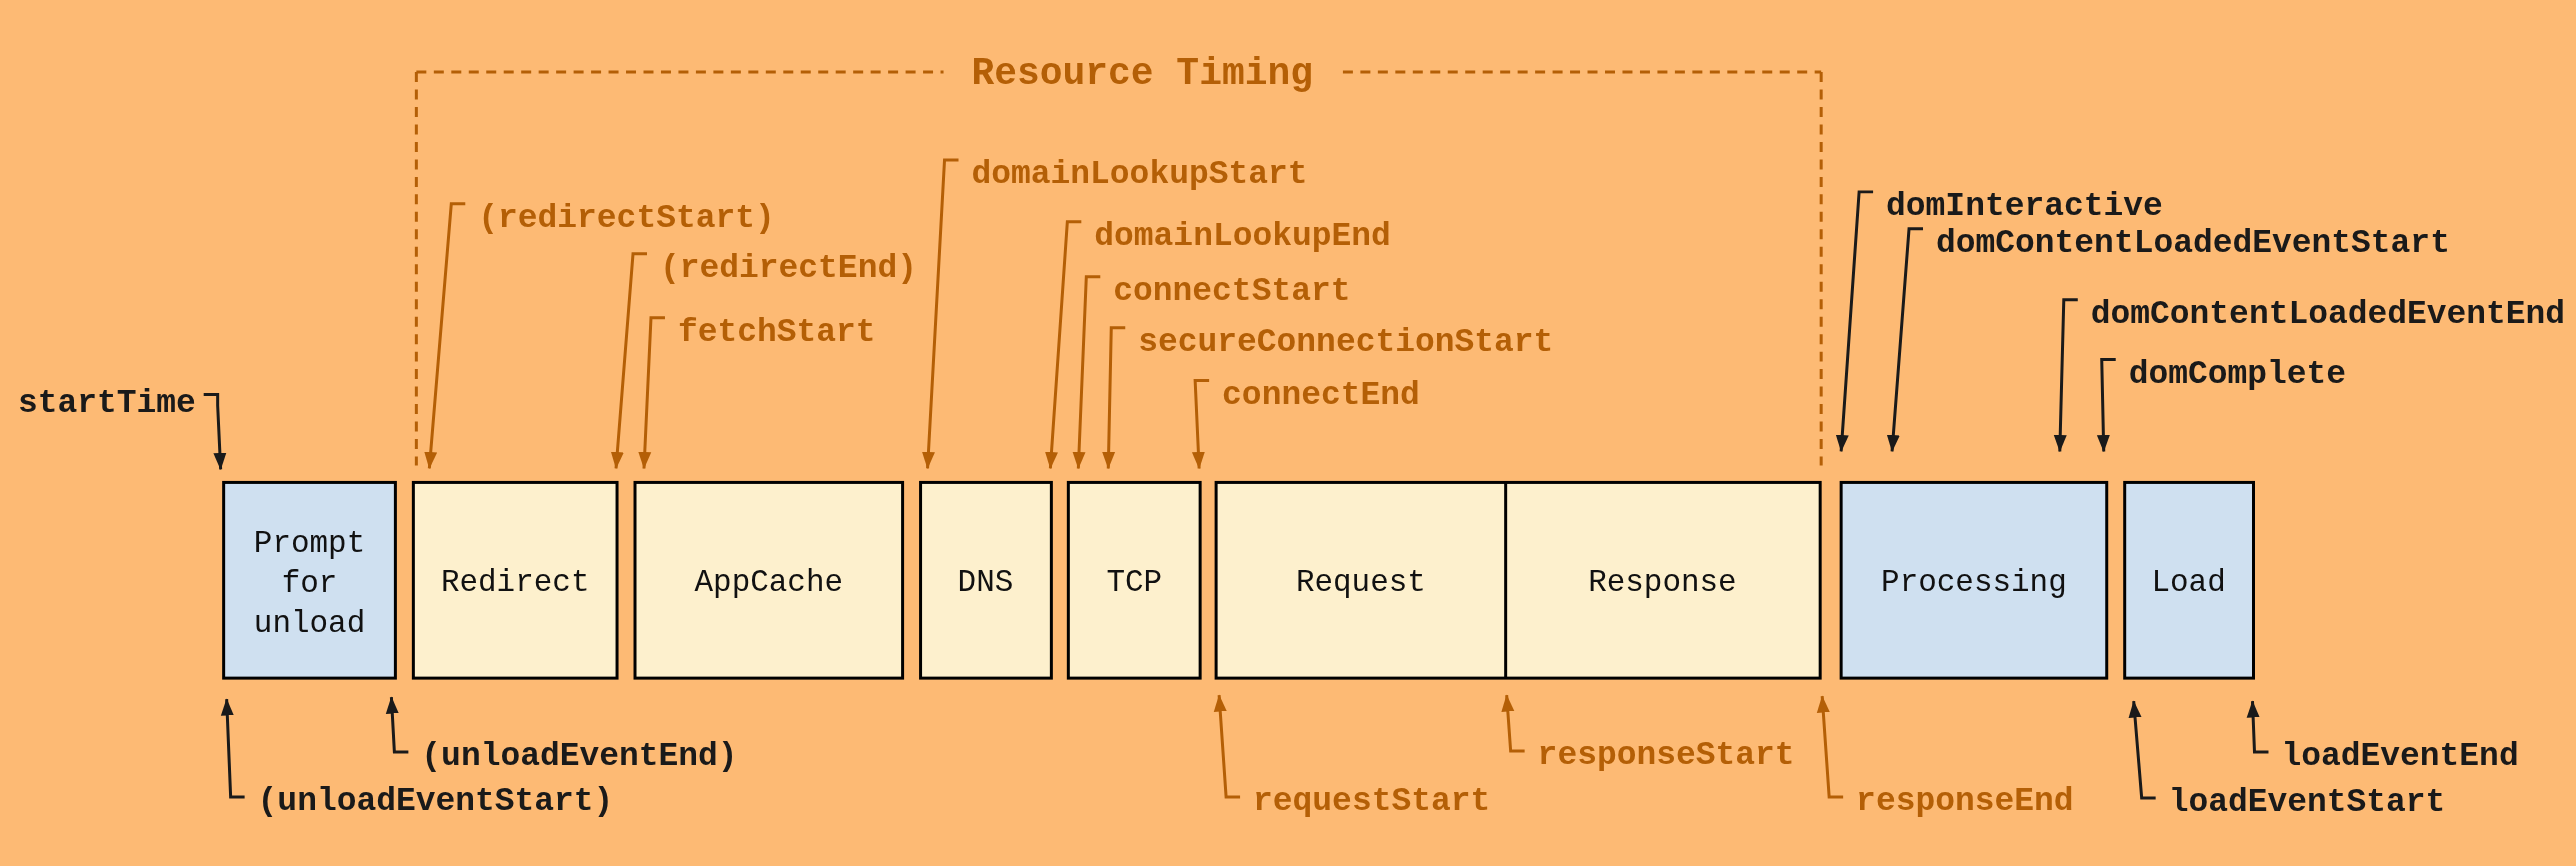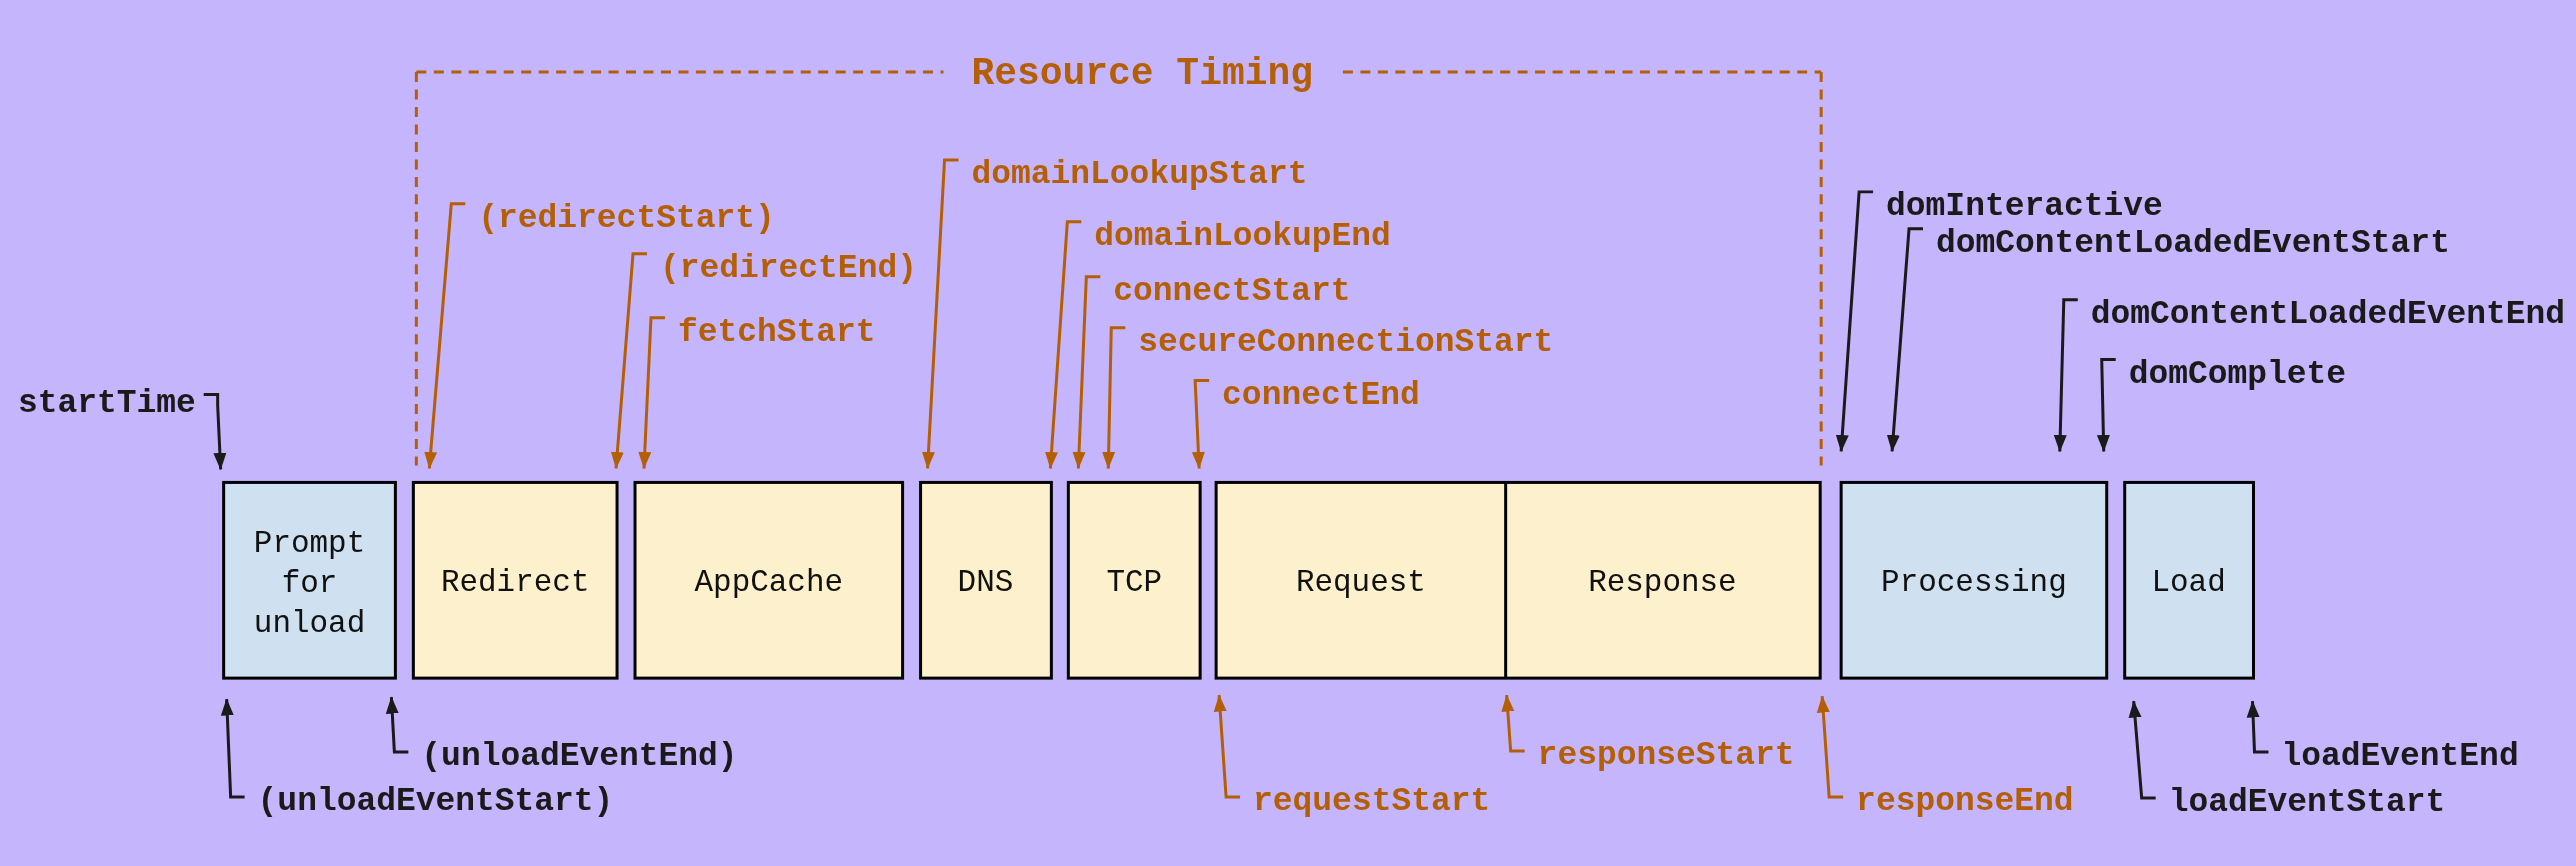--- a/index.html
+++ b/index.html
@@ -1,16 +1,16 @@
 <!DOCTYPE html>
 <html><head>
 <meta charset="utf-8">
 <style>
   html,body{margin:0;padding:0;background:#ffffff;}
-  .wrap{position:relative;width:2576px;height:867px;background:#c4b5fd;overflow:hidden;}
+  .wrap{position:relative;width:2576px;height:867px;background:#fdba74;overflow:hidden;}
   text{font-family:"Liberation Mono",monospace;}
 </style>
 </head>
 <body>
 <div class="wrap">
 <svg width="2576" height="867" viewBox="0 0 2580 868" xmlns="http://www.w3.org/2000/svg">
   <defs>
     <marker id="ao" markerUnits="userSpaceOnUse" markerWidth="19" markerHeight="14" refX="16.5" refY="7" orient="auto">
       <path d="M0,0.5 L17,7 L0,13.5 Z" fill="#b45f06"></path>
     </marker>

